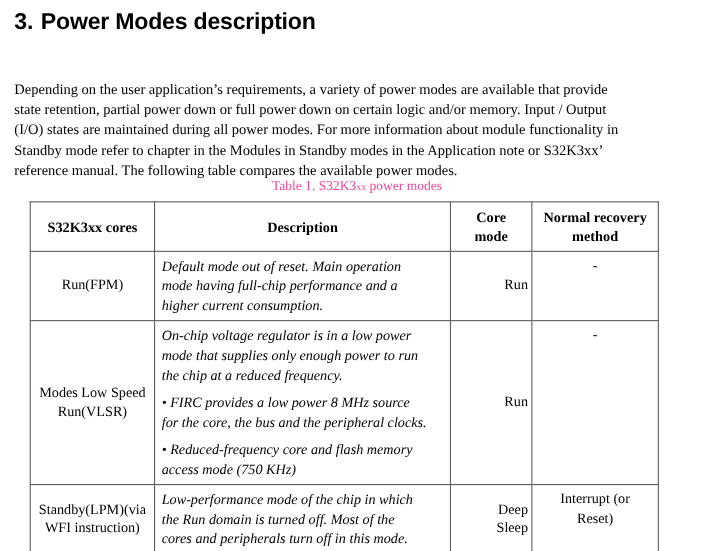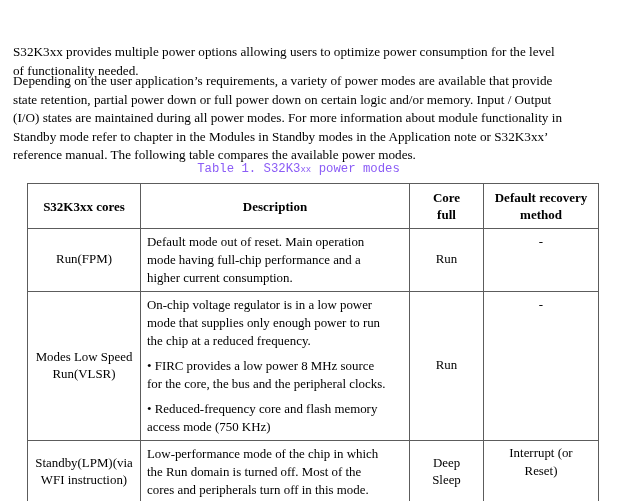--- a/index.html
+++ b/index.html
@@ -31,27 +31,27 @@
     position: absolute;
     left: 13px;
     font-size: 13.2px;
     line-height: 18.6px;
     white-space: pre;
   }
   .para-1 { top: 43px; }
   .para-2 { top: 72px; }
   .table-caption {
     position: absolute;
-    left: 13px;
+    left: 39px;
     top: 162px;
     width: 571px;
     text-align: center;
-    font-family: Liberation Mono, monospace;
+    font-family: Liberation Serif, serif;
     font-size: 12.3px;
-    color: #8b5cf6;
+    color: #ec4899;
     white-space: nowrap;
   }
   .table-caption .sub {
     font-size: 9px;
   }
   table.power-modes {
     position: absolute;
     left: 27px;
     top: 183px;
     border-collapse: collapse;
@@ -85,49 +85,51 @@
     text-align: center;
     vertical-align: middle;
     white-space: pre-line;
     line-height: 17.5px;
     padding: 0 3px;
   }
   td.cell-desc {
     vertical-align: middle;
     padding: 4px 6px;
     line-height: 18px;
+    font-style: italic;
   }
   td.cell-desc p {
     margin: 0 0 7px 0;
     white-space: pre;
   }
   td.cell-desc p:last-child { margin-bottom: 0; }
   td.cell-core {
-    text-align: center;
+    text-align: right;
     vertical-align: middle;
     white-space: pre-line;
     line-height: 17.5px;
     padding: 2px 3px;
   }
   td.cell-recovery {
     text-align: center;
     vertical-align: top;
     white-space: pre-line;
     line-height: 17.5px;
     padding: 4px 3px 2px 3px;
   }
 </style>
 </head>
 <body>
 
 <div class="page">
 
+  <div class="heading">
+    <span class="num">3.</span><span>Power Modes description</span>
+  </div>
 
-  <div class="body-para para-1">S32K3xx provides multiple power options allowing users to optimize power consumption for the level
-of functionality needed.</div>
 
   <div class="body-para para-2">Depending on the user application’s requirements, a variety of power modes are available that provide
 state retention, partial power down or full power down on certain logic and/or memory. Input / Output
 (I/O) states are maintained during all power modes. For more information about module functionality in
 Standby mode refer to chapter in the Modules in Standby modes in the Application note or S32K3xx’
 reference manual. The following table compares the available power modes.</div>
 
   <div class="table-caption">
     <span>Table 1. S32K3</span><span class="sub">xx</span><span> power modes</span>
   </div>
@@ -137,22 +139,22 @@
       <col class="c-mode">
       <col class="c-desc">
       <col class="c-core">
       <col class="c-recovery">
     </colgroup>
     <tbody>
       <tr class="header-row">
         <th>S32K3xx cores</th>
         <th>Description</th>
         <th>Core
-full</th>
-        <th>Default recovery
+mode</th>
+        <th>Normal recovery
 method</th>
       </tr>
 
       <tr class="row-1">
         <td class="cell-mode">Run(FPM)</td>
         <td class="cell-desc">
           <p>Default mode out of reset. Main operation
 mode having full-chip performance and a
 higher current consumption.</p>
         </td>

